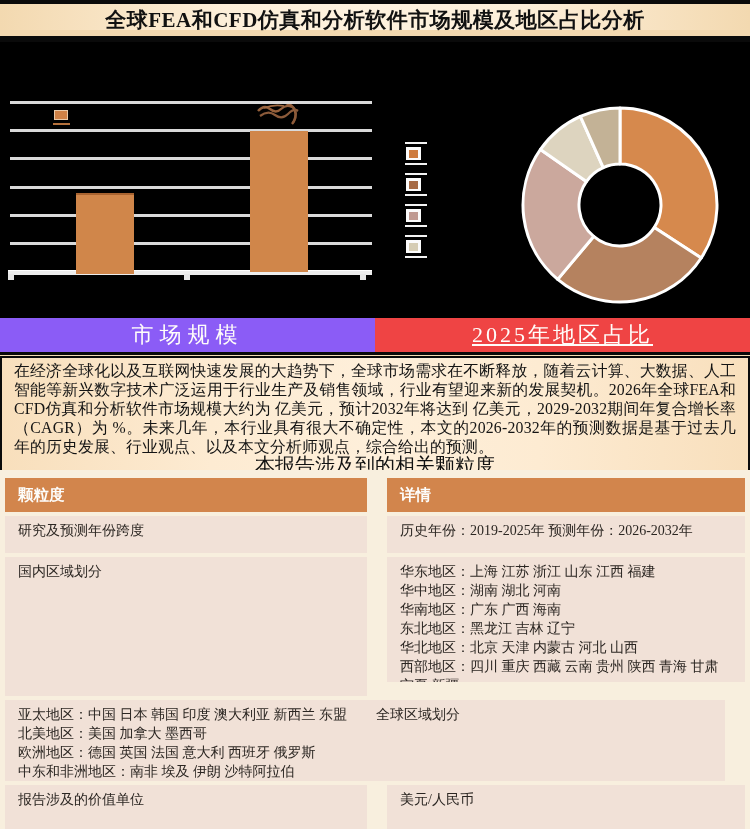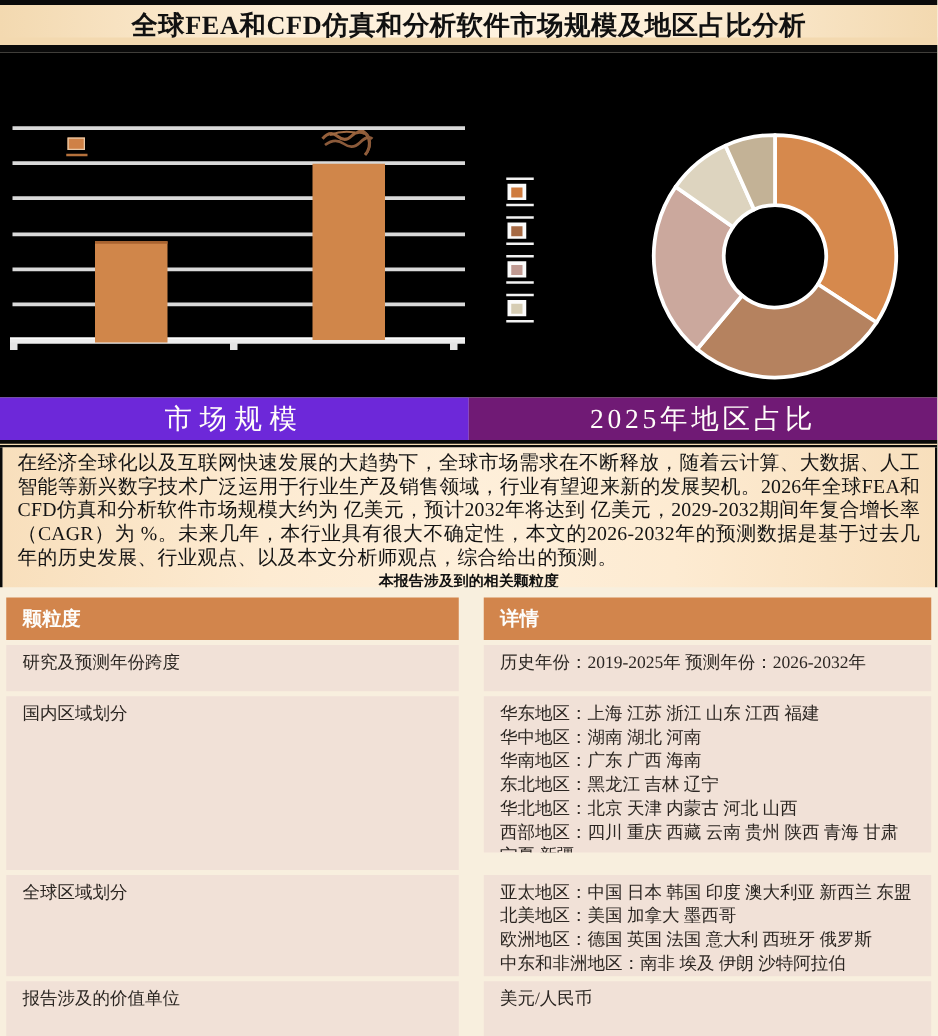--- a/index.html
+++ b/index.html
@@ -33,33 +33,33 @@
   .watermark{position:absolute;left:256px;top:56px;}
   .donut-legend-item{position:absolute;left:5px;width:22px;}
   .dl-rule{height:2px;background:#F2F2F2;margin:0 0 3px 0;}
   .dl-rule.bottom{margin:3px 0 0 0;}
   .dl-box{width:15px;height:13px;background:#FBFBFB;margin-left:1px;display:flex;align-items:center;justify-content:center;}
   .dl-color{width:9px;height:8px;}
   
   .banner-row{position:absolute;left:0;top:318px;width:750px;height:34px;display:flex;}
   .banner{flex:1;display:flex;align-items:center;justify-content:center;
     color:#FFFDFA;font-size:22px;letter-spacing:6px;}
-  .banner.left{background:#6d28d9;font-family:Liberation Mono, monospace;}
-  .banner.right{background:#701a75;letter-spacing:3px;}
+  .banner.left{background:#8b5cf6;font-family:Liberation Mono, monospace;}
+  .banner.right{background:#ef4444;letter-spacing:3px;text-decoration:underline;}
   .banner-sep{position:absolute;left:0;top:352px;width:750px;height:6px;background:#0a0a0a;}
   .banner-sep .inner-line{position:absolute;left:0;top:3px;width:750px;height:1px;background:#F3D9B0;}
   
   .para-section{
     position:absolute;left:0;top:358px;width:750px;height:112px;box-sizing:border-box;
     background:linear-gradient(90deg,#F8DFBC 0%,#FDEBD2 28%,#FEEFDA 50%,#FDEBD2 72%,#F8DFBC 100%);
     border-left:2px solid #0a0a0a;border-right:2px solid #0a0a0a;
     padding:3px 12px 0 12px;overflow:hidden;
   }
   .para-text{font-size:15.8px;line-height:19px;color:#141414;text-align:justify;letter-spacing:.2px;}
-  .table-title{font-size:12px;font-weight:bold;text-align:center;color:#111;line-height:17px;margin-top:1px;}
+  .table-title{font-size:20px;font-weight:normal;text-align:center;color:#111;line-height:17px;margin-top:1px;}
   
   .table-section{position:absolute;left:0;top:470px;width:750px;height:359px;background:#F8EFDE;padding-top:8px;box-sizing:border-box;}
   .tbl{margin:0 5px;}
   .tbl-row{display:flex;margin-bottom:4px;}
   .tbl-cell{box-sizing:border-box;white-space:pre;overflow:hidden;}
   .cell-label{width:362px;margin-right:20px;}
   .cell-detail{flex:1;}
   .tbl-row.header .tbl-cell{background:#D2854C;color:#FDFDFB;font-weight:bold;font-size:15.5px;
     display:flex;align-items:center;padding-left:13px;height:34px;}
   .tbl-row.data .tbl-cell{background:#F1E1D7;color:#2B2622;font-size:14px;line-height:19px;
@@ -160,24 +160,24 @@
         <div class="tbl-cell cell-label" style="height: 139px;">国内区域划分</div>
         <div class="tbl-cell cell-detail" style="height: 125px;">华东地区：上海 江苏 浙江 山东 江西 福建
 华中地区：湖南 湖北 河南
 华南地区：广东 广西 海南
 东北地区：黑龙江 吉林 辽宁
 华北地区：北京 天津 内蒙古 河北 山西
 西部地区：四川 重庆 西藏 云南 贵州 陕西 青海 甘肃
 宁夏 新疆</div>
       </div>
       <div class="tbl-row data">
-        <div class="tbl-cell cell-label" style="height: 81px;">全球区域划分</div>
         <div class="tbl-cell cell-detail" style="height: 81px;">亚太地区：中国 日本 韩国 印度 澳大利亚 新西兰 东盟
 北美地区：美国 加拿大 墨西哥
 欧洲地区：德国 英国 法国 意大利 西班牙 俄罗斯
 中东和非洲地区：南非 埃及 伊朗 沙特阿拉伯</div>
+        <div class="tbl-cell cell-label" style="height: 81px;">全球区域划分</div>
       </div>
       <div class="tbl-row data">
         <div class="tbl-cell cell-label" style="height: 60px;">报告涉及的价值单位</div>
         <div class="tbl-cell cell-detail" style="height: 60px;">美元/人民币</div>
       </div>
     </div>
 </div>
 
 </body></html>

